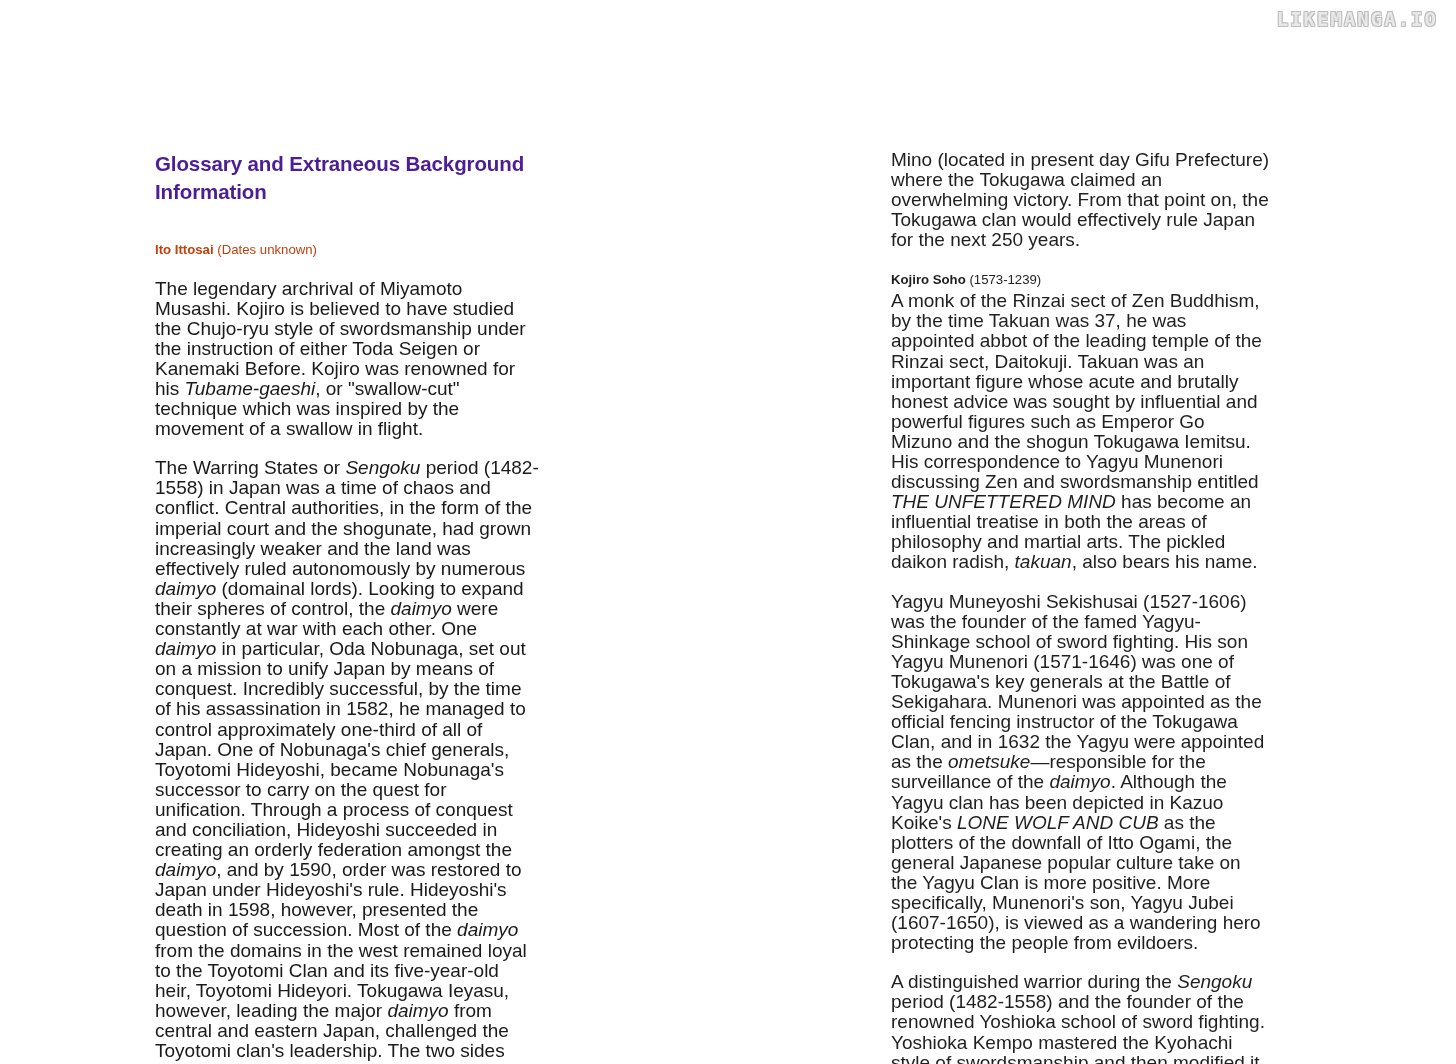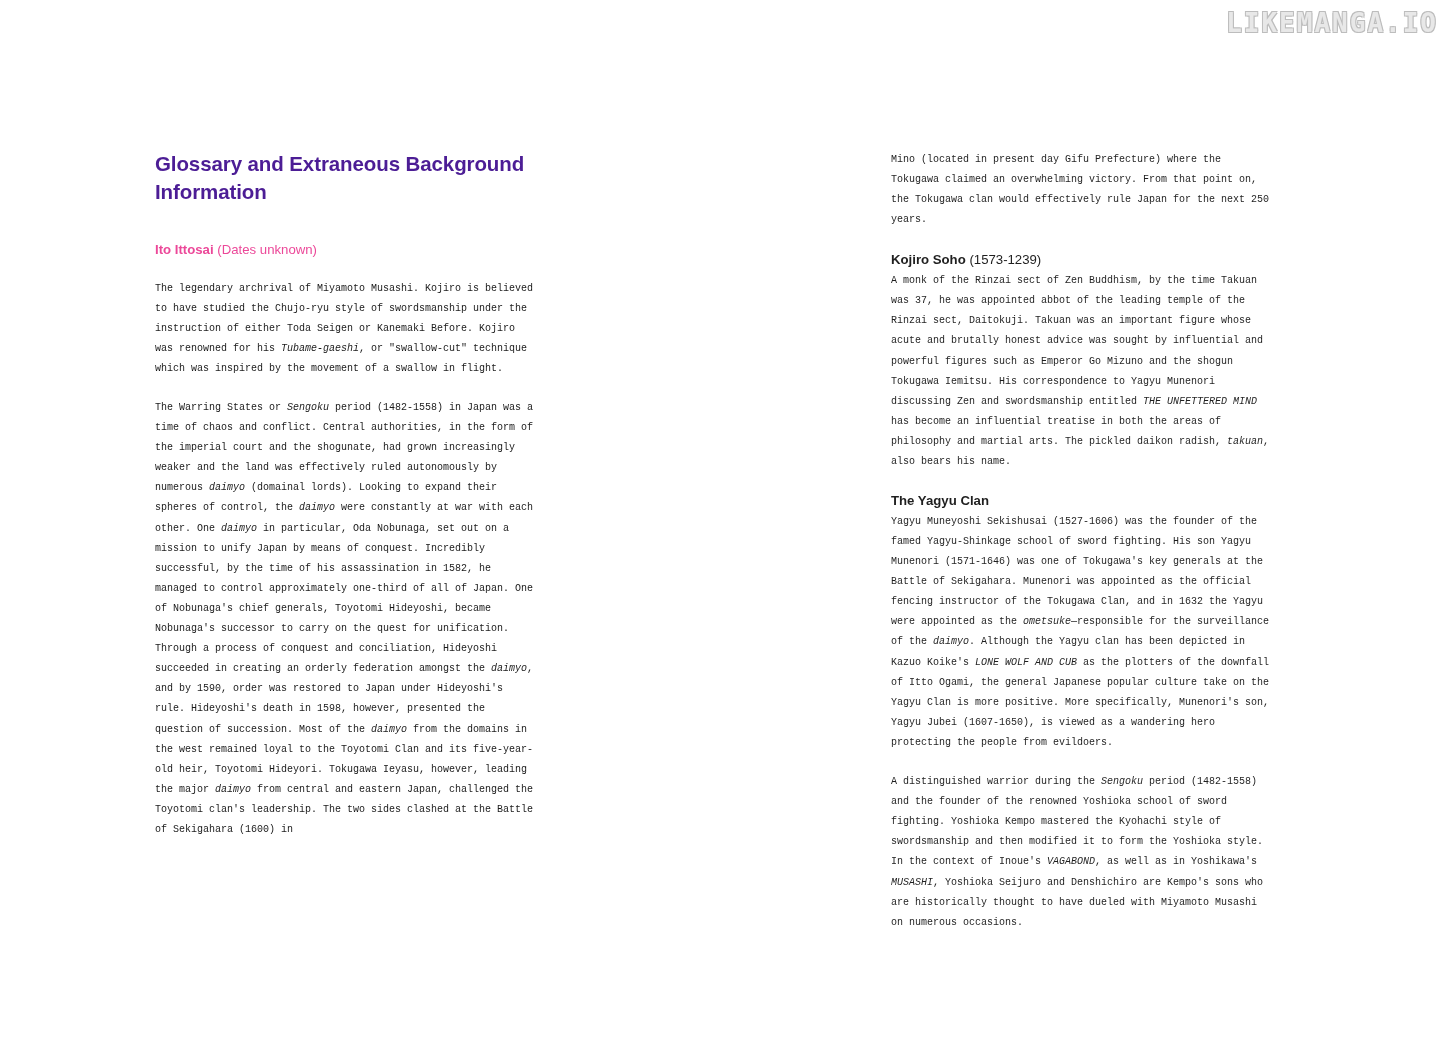--- a/index.html
+++ b/index.html
@@ -13,21 +13,21 @@
     position: relative;
     font-family: "Liberation Sans", sans-serif;
     color: #1a1a1a;
     overflow: hidden;
   }
   .watermark {
     position: absolute;
     top: 8px;
     right: 18px;
     font-family: "DejaVu Sans Mono", monospace;
-    font-size: 26px;
+    font-size: 19px;
     font-weight: bold;
     letter-spacing: 2px;
     color: #e8e8e8;
     text-shadow:
       -1px -1px 0 #bdbdbd,
        1px -1px 0 #bdbdbd,
       -1px  1px 0 #bdbdbd,
        1px  1px 0 #bdbdbd;
     user-select: none;
   }
@@ -62,32 +62,31 @@
     margin-bottom: 19px;
   }
   .entry:last-child {
     margin-bottom: 0;
   }
   .entry-head {
     font-size: 13.2px;
     font-weight: bold;
     line-height: 1.5;
     margin: 0 0 1px 0;
-    color: #ec4899;
+    color: #c2410c;
   }
   .entry-head .dates {
     font-weight: normal;
   }
   .entry-body {
-    font-size: 10px;
+    font-size: 19px;
     line-height: 20.1px;
     margin: 0;
     color: #1a1a1a;
     text-align: left;
-    font-family: Liberation Mono, monospace;
   }
   .entry-body i {
     font-style: italic;
   }
   
   .col-right .entry-body,
   .col-right .entry-head {
     color: #1f1f1f;
   }
   .topblock {
@@ -130,23 +129,20 @@
 
     <div class="entry">
       <p class="entry-head">
         <span>Kojiro Soho</span>
         <span class="dates">(1573-1239)</span>
       </p>
       <p class="entry-body">A monk of the Rinzai sect of Zen Buddhism, by the time Takuan was 37, he was appointed abbot of the leading temple of the Rinzai sect, Daitokuji. Takuan was an important figure whose acute and brutally honest advice was sought by influential and powerful figures such as Emperor Go Mizuno and the shogun Tokugawa Iemitsu. His correspondence to Yagyu Munenori discussing Zen and swordsmanship entitled <i>THE UNFETTERED MIND</i> has become an influential treatise in both the areas of philosophy and martial arts. The pickled daikon radish, <i>takuan</i>, also bears his name.</p>
     </div>
 
     <div class="entry">
-      <p class="entry-head">
-        <span>The Yagyu Clan</span>
-      </p>
       <p class="entry-body">Yagyu Muneyoshi Sekishusai (1527-1606) was the founder of the famed Yagyu-Shinkage school of sword fighting. His son Yagyu Munenori (1571-1646) was one of Tokugawa's key generals at the Battle of Sekigahara. Munenori was appointed as the official fencing instructor of the Tokugawa Clan, and in 1632 the Yagyu were appointed as the <i>ometsuke</i>—responsible for the surveillance of the <i>daimyo</i>. Although the Yagyu clan has been depicted in Kazuo Koike's <i>LONE WOLF AND CUB</i> as the plotters of the downfall of Itto Ogami, the general Japanese popular culture take on the Yagyu Clan is more positive. More specifically, Munenori's son, Yagyu Jubei (1607-1650), is viewed as a wandering hero protecting the people from evildoers.</p>
     </div>
 
     <div class="entry">
       <p class="entry-body">A distinguished warrior during the <i>Sengoku</i> period (1482-1558) and the founder of the renowned Yoshioka school of sword fighting. Yoshioka Kempo mastered the Kyohachi style of swordsmanship and then modified it to form the Yoshioka style. In the context of Inoue's <i>VAGABOND</i>, as well as in Yoshikawa's <i>MUSASHI</i>, Yoshioka Seijuro and Denshichiro are Kempo's sons who are historically thought to have dueled with Miyamoto Musashi on numerous occasions.</p>
     </div>
 
   </div>
 
 </div>

